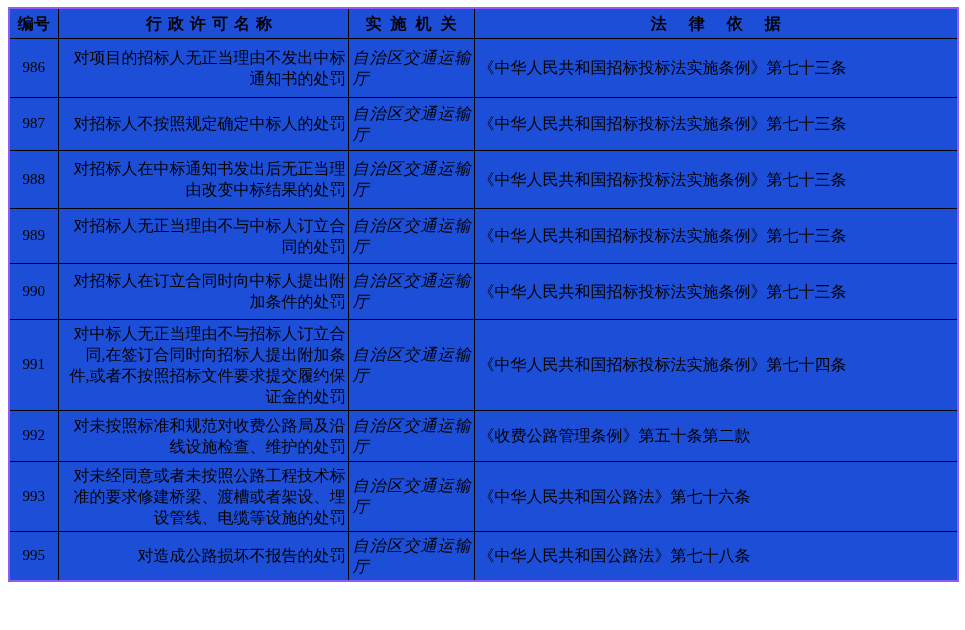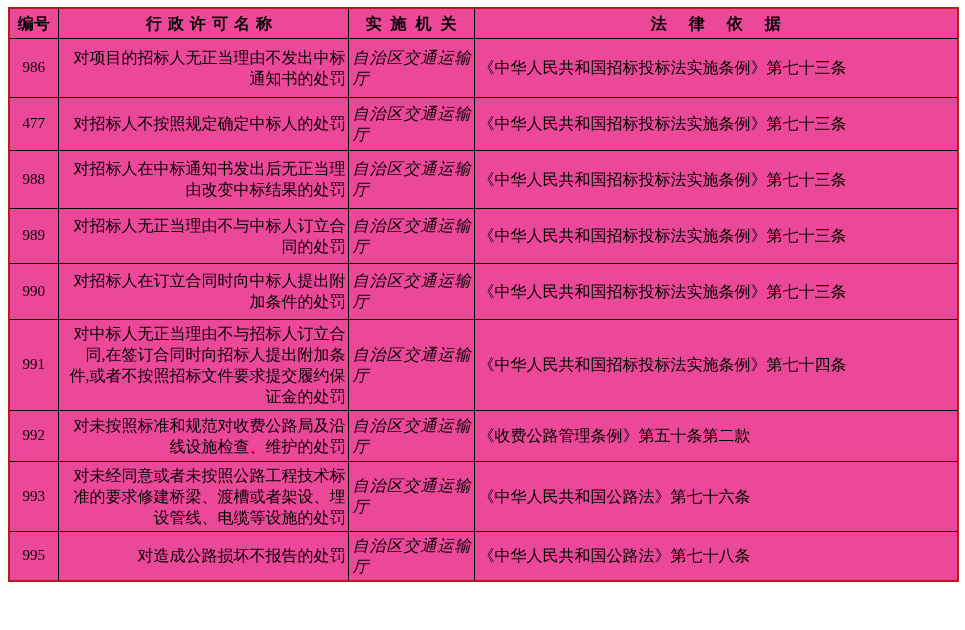--- a/index.html
+++ b/index.html
@@ -16,22 +16,22 @@
     width: 965px;
     height: 630px;
     background: #ffffff;
     box-sizing: border-box;
     padding: 7px 8px 5px 8px;
   }
   table.permits {
     border-collapse: collapse;
     table-layout: fixed;
     width: 949px;
-    border: 2px solid #b91c1c;
-    background: #ec4899;
+    border: 2px solid #8b5cf6;
+    background: #1d4ed8;
   }
   .permits th, .permits td {
     border: 1px solid #000000;
     vertical-align: middle;
     font-size: 16px;
     line-height: 21px;
     overflow: hidden;
     word-break: break-all;
     box-sizing: border-box;
   }
@@ -73,21 +73,21 @@
       </tr>
     </thead>
     <tbody>
       <tr style="height:59px">
         <td class="c-id">986</td>
         <td class="c-name">对项目的招标人无正当理由不发出中标通知书的处罚</td>
         <td class="c-agency">自治区交通运输厅</td>
         <td class="c-basis">《中华人民共和国招标投标法实施条例》第七十三条</td>
       </tr>
       <tr style="height:53px">
-        <td class="c-id">477</td>
+        <td class="c-id">987</td>
         <td class="c-name">对招标人不按照规定确定中标人的处罚</td>
         <td class="c-agency">自治区交通运输厅</td>
         <td class="c-basis">《中华人民共和国招标投标法实施条例》第七十三条</td>
       </tr>
       <tr style="height:58px">
         <td class="c-id">988</td>
         <td class="c-name">对招标人在中标通知书发出后无正当理由改变中标结果的处罚</td>
         <td class="c-agency">自治区交通运输厅</td>
         <td class="c-basis">《中华人民共和国招标投标法实施条例》第七十三条</td>
       </tr>

